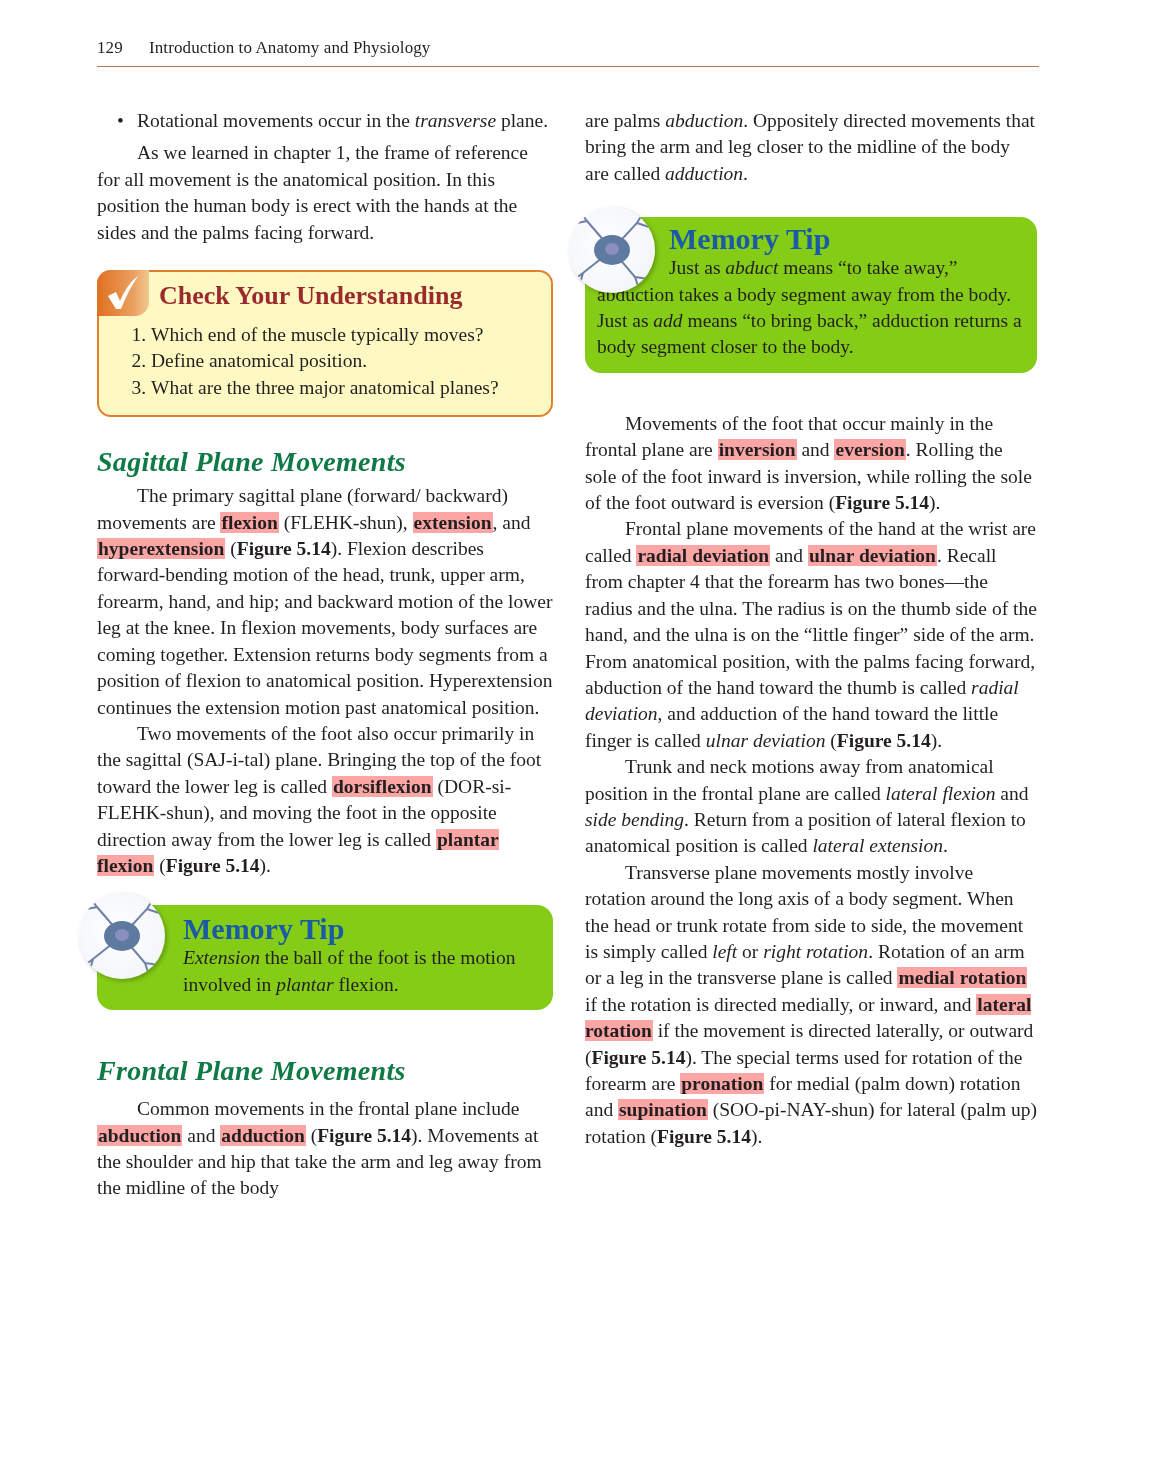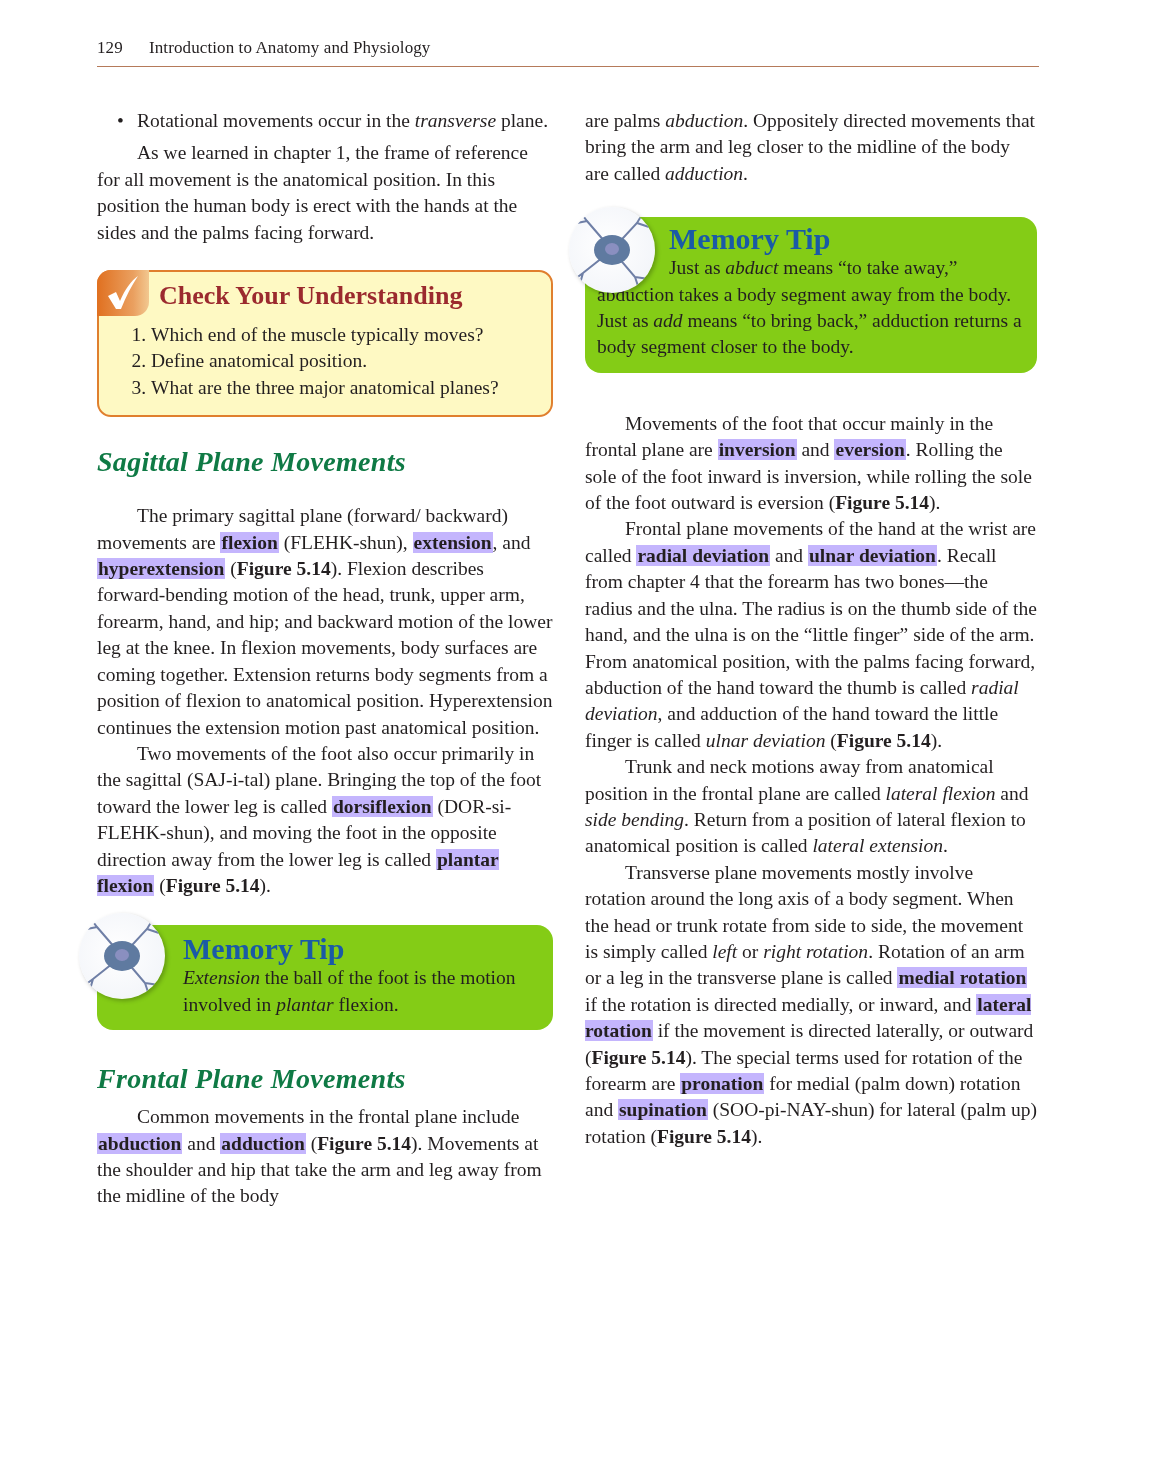--- a/index.html
+++ b/index.html
@@ -8,21 +8,21 @@
   .running-head { position: absolute; left: 97px; top: 38px; width: 942px; height: 28px;
                   border-bottom: 1.5px solid #b57a5a; font-size: 17px; letter-spacing: 0.1px; }
   .running-head .pg { display: inline-block; width: 52px; }
   .col { position: absolute; top: 108px; width: 456px; font-size: 19.5px; line-height: 26.4px; }
   .col.left { left: 97px; }
   .col.right { left: 585px; width: 452px; }
   p { margin: 0; }
   .ind { text-indent: 40px; }
   .bullet { padding-left: 40px; position: relative; margin-bottom: 6px; }
   .bullet::before { content: "\2022"; position: absolute; left: 20px; }
-  .hl { background: #c4b5fd; font-weight: bold; padding: 0 1px; }
+  .hl { background: #fca5a5; font-weight: bold; padding: 0 1px; }
   b { font-weight: bold; }
   i { font-style: italic; }
   h2 { font-family: "Liberation Serif", serif; font-style: italic; font-weight: bold;
        color: #0f7a45; font-size: 28px; margin: 0; line-height: 34px; letter-spacing: 0.3px; }
   .cyu { position: relative; border: 2px solid #e07f2e; border-radius: 14px; background: #fef9c3;
          padding: 8px 14px 14px 14px; }
   .cyu .check { position: absolute; left: -2px; top: -2px; width: 52px; height: 46px;
                 border-radius: 14px 0 14px 0;
                 background: linear-gradient(90deg, #e07020 0%, #eaa060 70%, #f2c890 100%); }
   .cyu .check svg { position: absolute; left: 8px; top: 4px; }
@@ -54,42 +54,42 @@
         </svg>
     </div>
     <div class="title">Check Your Understanding</div>
     <ol>
       <li>Which end of the muscle typically moves?</li>
       <li>Define anatomical position.</li>
       <li>What are the three major anatomical planes?</li>
     </ol>
   </div>
 
-  <h2 style="margin-top:28px; margin-bottom:24px;">Sagittal Plane Movements</h2>
+  <h2 style="margin-top:28px; margin-bottom:4px;">Sagittal Plane Movements</h2>
   <p class="ind"><span>The primary sagittal plane (forward/ backward) movements are </span><span class="hl">flexion</span><span> (FLEHK-shun), </span><span class="hl">extension</span><span>, and </span><span class="hl">hyperextension</span><span> (</span><b>Figure 5.14</b><span>). Flexion describes forward-bending motion of the head, trunk, upper arm, forearm, hand, and hip; and backward motion of the lower leg at the knee. In flexion movements, body surfaces are coming together. Extension returns body segments from a position of flexion to anatomical position. Hyperextension continues the extension motion past anatomical position.</span></p>
   <p class="ind"><span>Two movements of the foot also occur primarily in the sagittal (SAJ-i-tal) plane. Bringing the top of the foot toward the lower leg is called </span><span class="hl">dorsiflexion</span><span> (DOR-si-FLEHK-shun), and moving the foot in the opposite direction away from the lower leg is called </span><span class="hl">plantar flexion</span><span> (</span><b>Figure 5.14</b><span>).</span></p>
 
   <div class="tip" style="margin-top:26px; padding:8px 14px 12px 86px; min-height:76px;">
     <div class="neuron" style="left:-18px; top:-12px;">
       <svg width="86" height="86" viewBox="0 0 86 86">
         <g stroke="#6f7fa6" stroke-width="2" fill="none" stroke-linecap="round">
           <path d="M43 43 L18 14 L12 6 M18 14 L8 16"></path>
           <path d="M43 43 L68 16 L74 6 M68 16 L80 20"></path>
           <path d="M43 43 L14 66 L6 72 M14 66 L10 80"></path>
           <path d="M43 43 L66 70 L70 82 M66 70 L80 72"></path>
         </g>
         <ellipse cx="43" cy="43" rx="18" ry="15" fill="#5f7aa0"></ellipse>
         <ellipse cx="43" cy="42" rx="7" ry="6" fill="#8a8fc0"></ellipse>
       </svg>
     </div>
     <div class="title">Memory Tip</div>
     <p><i>Extension</i><span> the ball of the foot is the motion involved in </span><i>plantar</i><span> flexion.</span></p>
   </div>
 
-  <h2 style="margin-top:32px; margin-bottom:8px;">Frontal Plane Movements</h2>
+  <h2 style="margin-top:44px; margin-bottom:8px;">Frontal Plane Movements</h2>
   <p class="ind"><span>Common movements in the frontal plane include </span><span class="hl">abduction</span><span> and </span><span class="hl">adduction</span><span> (</span><b>Figure 5.14</b><span>). Movements at the shoulder and hip that take the arm and leg away from the midline of the body</span></p>
 </div>
 
 <div class="col right">
   <p><span>are palms </span><i>abduction</i><span>. Oppositely directed movements that bring the arm and leg closer to the midline of the body are called </span><i>adduction</i><span>.</span></p>
 
   <div class="tip" style="margin-top:30px; padding:6px 14px 12px 12px;">
     <div class="neuron" style="left:-16px; top:-10px;">
       <svg width="86" height="86" viewBox="0 0 86 86">
         <g stroke="#6f7fa6" stroke-width="2" fill="none" stroke-linecap="round">

